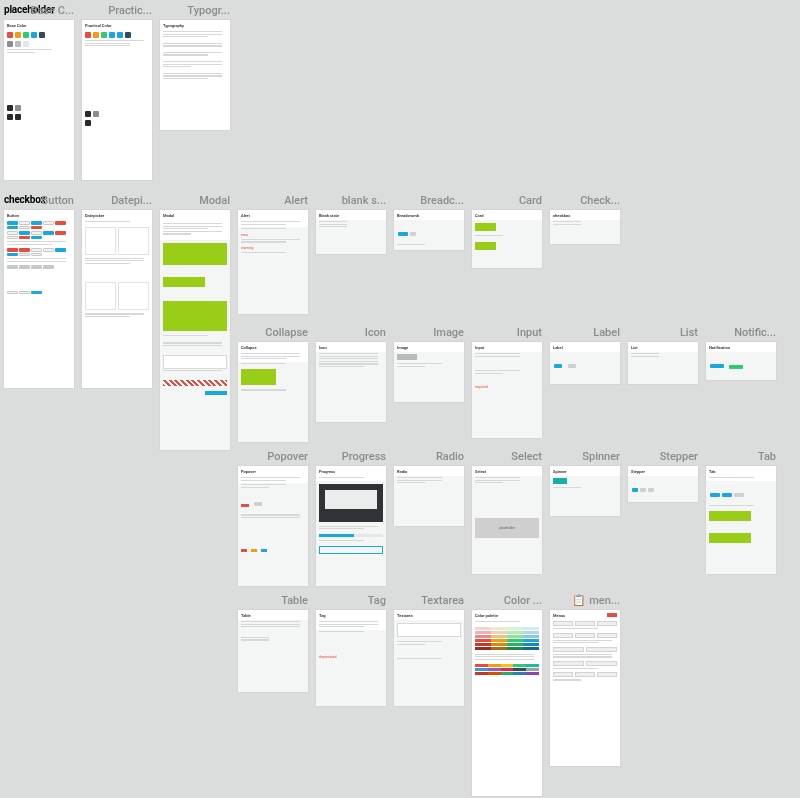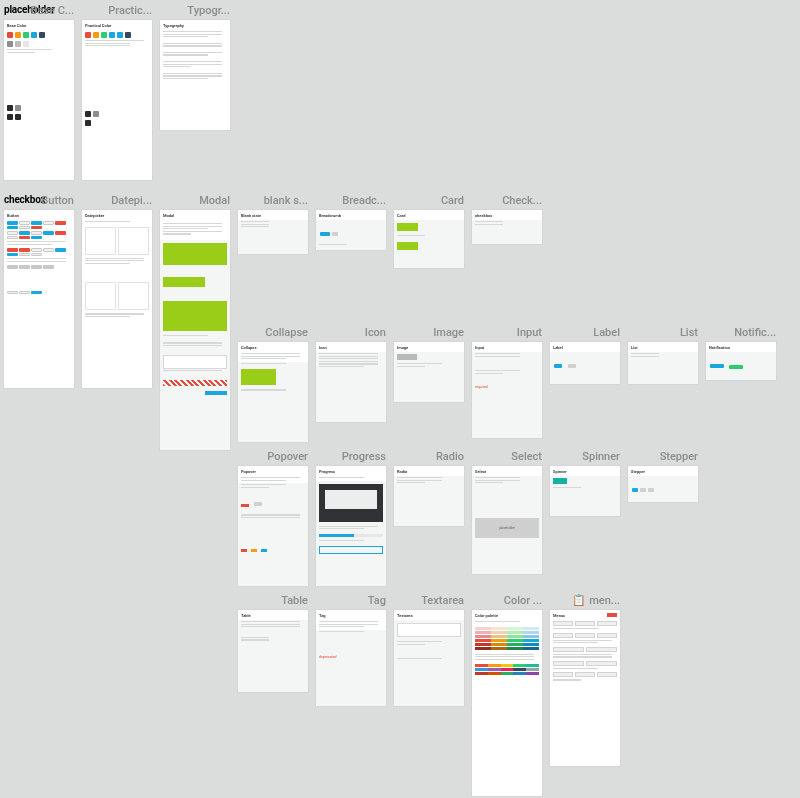--- a/index.html
+++ b/index.html
@@ -395,20 +395,42 @@
       <div style="margin:0 3px;height:14px;background:#fff;border:0.5px solid #d9d9d9;"></div>
       <div class="t-lines">
           <div class="t-line long"></div>
         </div>
       <div style="height:4px"></div>
       <div class="red-stripe"></div>
       <div style="margin:2px 3px 0;height:4px;background:#1aa7de;float:right;width:22px;"></div>
     </div>
   </div>
 
+  <div class="cell">
+    <div class="cell-title">Alert</div>
+    <div class="thumb h-med gray" style="height:104px;">
+      <div class="t-header" style="background:#fff;">Alert</div>
+      <div class="t-lines" style="background:#fff;">
+          <div class="t-line long"></div>
+          <div class="t-line med"></div>
+        </div>
+      <div class="t-lines">
+          <div class="t-line med"></div>
+        </div>
+      <div class="red-text">error</div>
+      <div class="t-lines">
+          <div class="t-line long"></div>
+          <div class="t-line med"></div>
+        </div>
+      <div class="red-text">warning</div>
+      <div class="t-lines">
+          <div class="t-line med"></div>
+        </div>
+    </div>
+  </div>
 
 
 
   <div class="cell">
     <div class="cell-title">blank s...</div>
     <div class="thumb h-short gray" style="height:44px;">
       <div class="t-header" style="background:#fff;">Blank state</div>
       <div class="t-lines">
           <div class="t-line short"></div>
           <div class="t-line short"></div>
@@ -647,20 +669,38 @@
   </div>
 
   <div class="cell">
     <div class="cell-title">Stepper</div>
     <div class="thumb gray" style="height:36px;">
       <div class="t-header" style="background:#fff;">Stepper</div>
       <div style="padding:2px 3px;"><span class="blue-pill" style="width:6px;"></span><span class="gray-pill" style="width:6px;"></span><span class="gray-pill" style="width:6px;"></span></div>
     </div>
   </div>
 
+  <div class="cell">
+    <div class="cell-title">Tab</div>
+    <div class="thumb gray" style="height:108px;">
+      <div class="t-header" style="background:#fff;">Tab</div>
+      <div class="t-lines" style="background:#fff;">
+          <div class="t-line med"></div>
+        </div>
+      <div style="padding:2px 3px;">
+        <span class="blue-pill" style="width:10px;"></span><span class="blue-pill" style="width:10px;"></span><span class="gray-pill" style="width:10px;"></span>
+      </div>
+      <div class="t-lines">
+          <div class="t-line med"></div>
+        </div>
+      <div class="lime-block" style="height:10px;width:60%;"></div>
+      <div style="height:6px"></div>
+      <div class="lime-block" style="height:10px;width:60%;"></div>
+    </div>
+  </div>
 
 </div>
 
 <div class="grid" style="left:238px; top:594px;">
 
   <div class="cell">
     <div class="cell-title">Table</div>
     <div class="thumb gray" style="height:82px;">
       <div class="t-header" style="background:#fff;">Table</div>
       <div class="t-lines">

